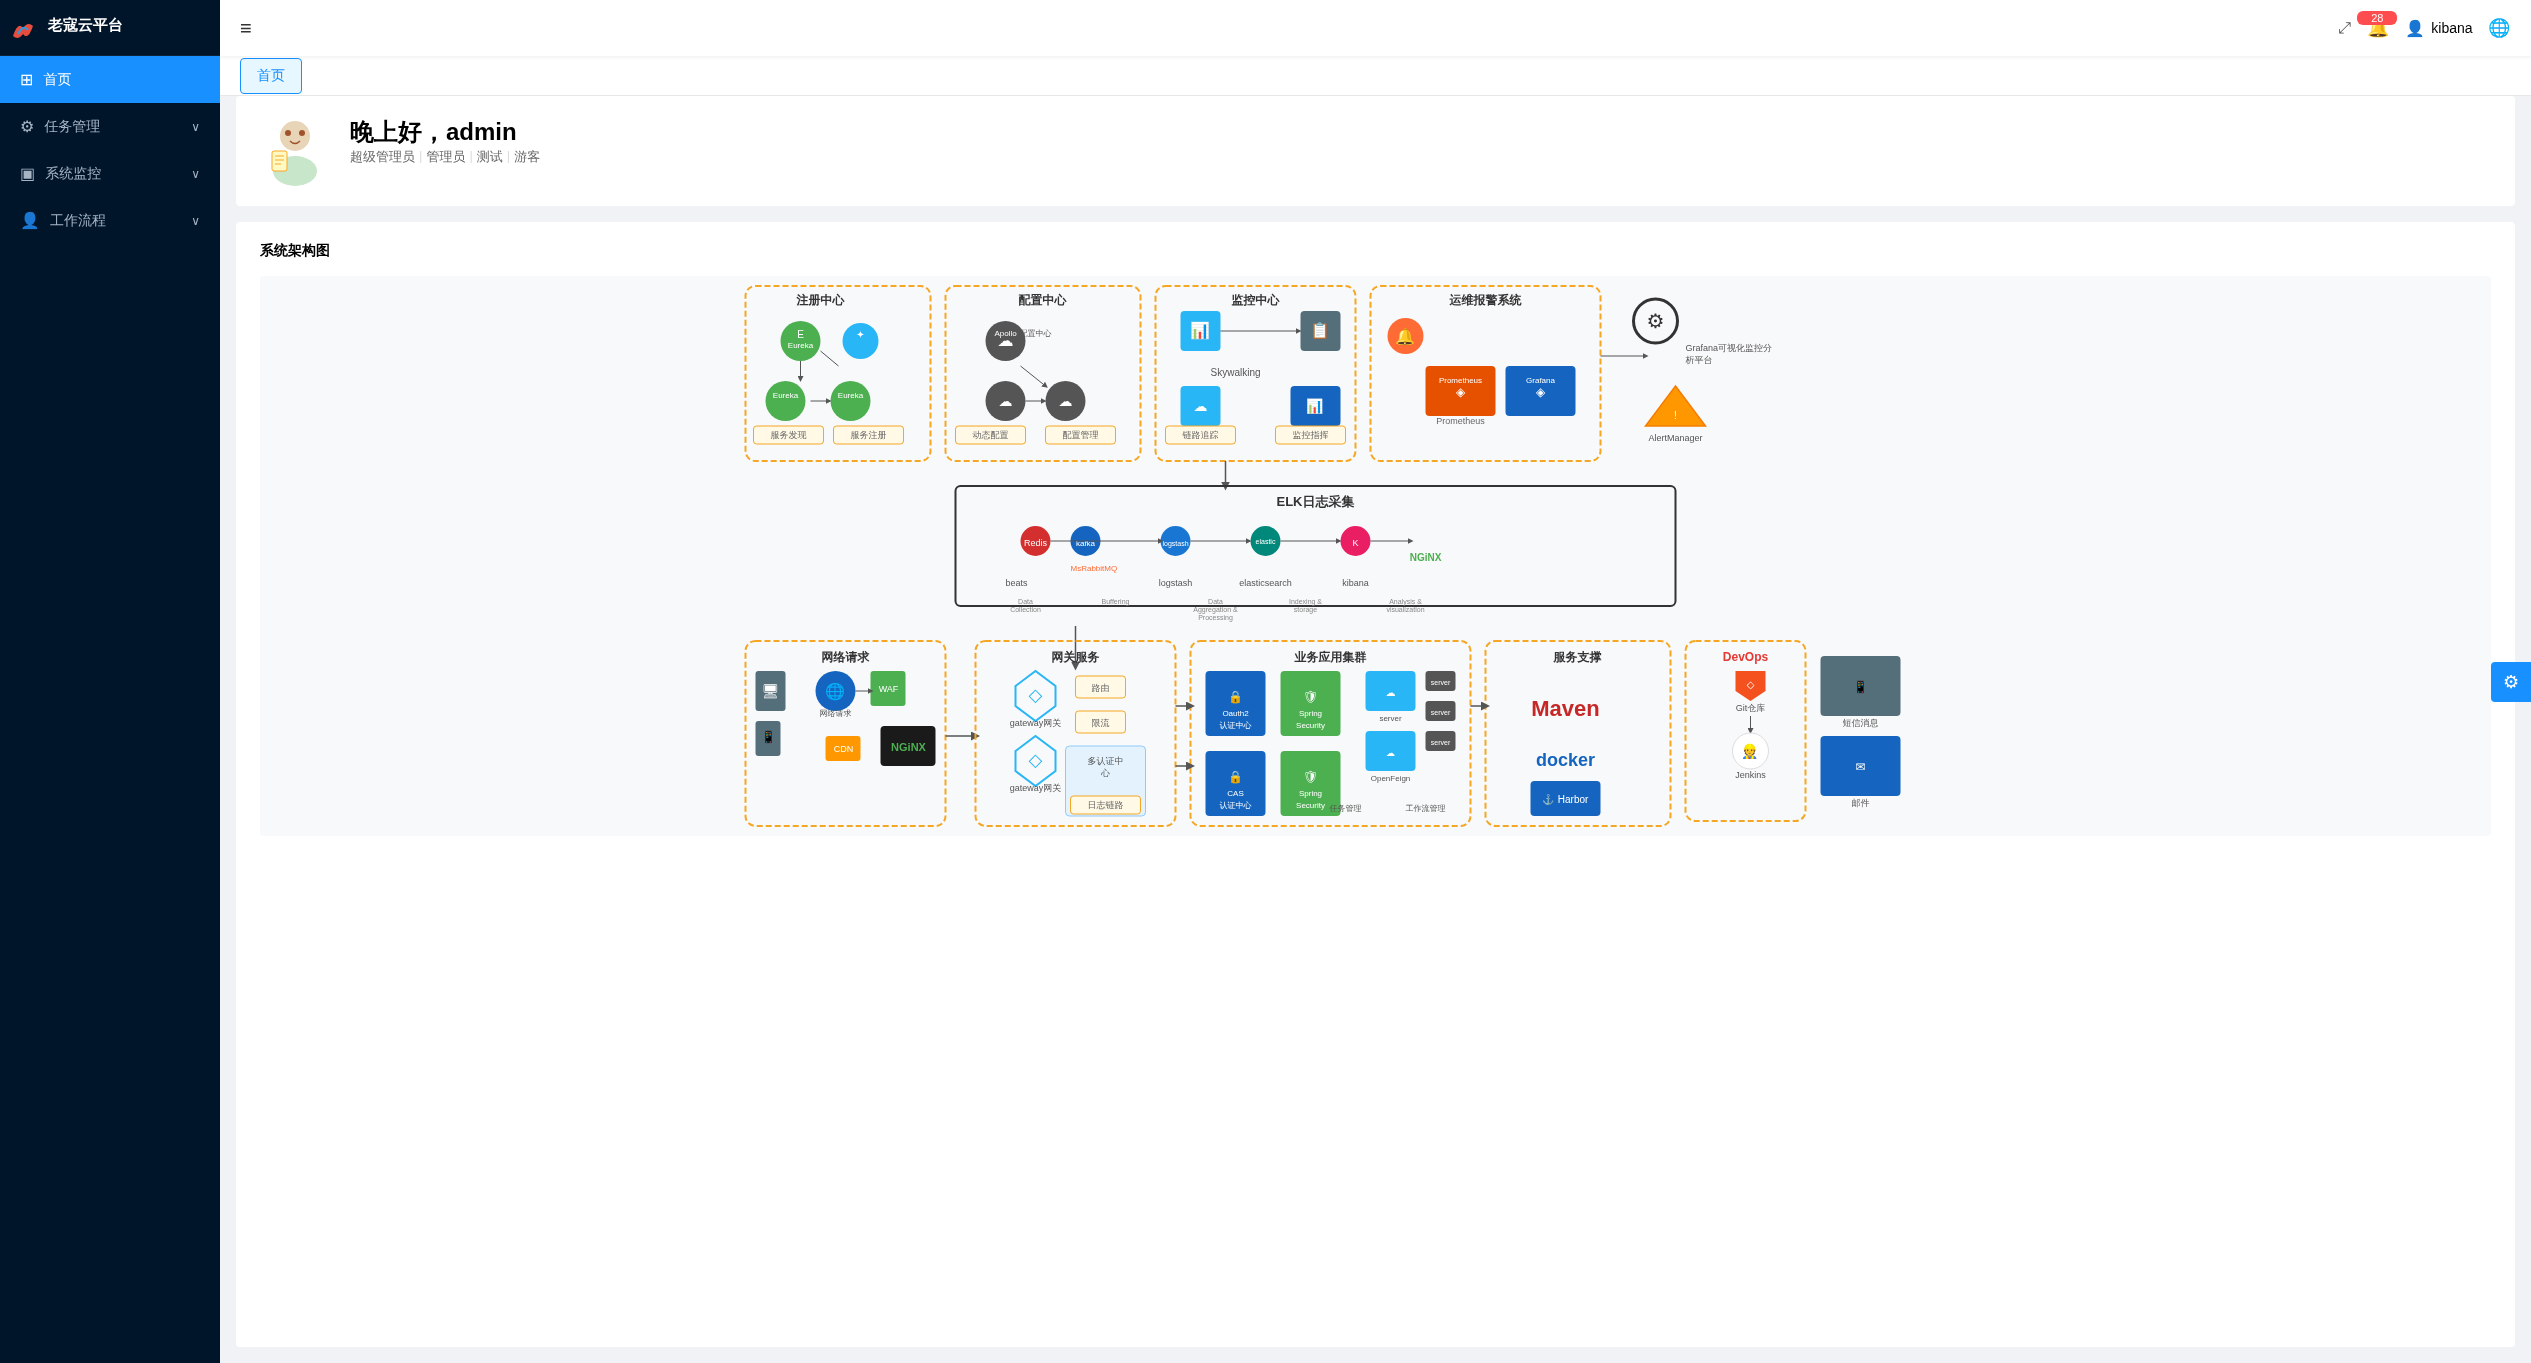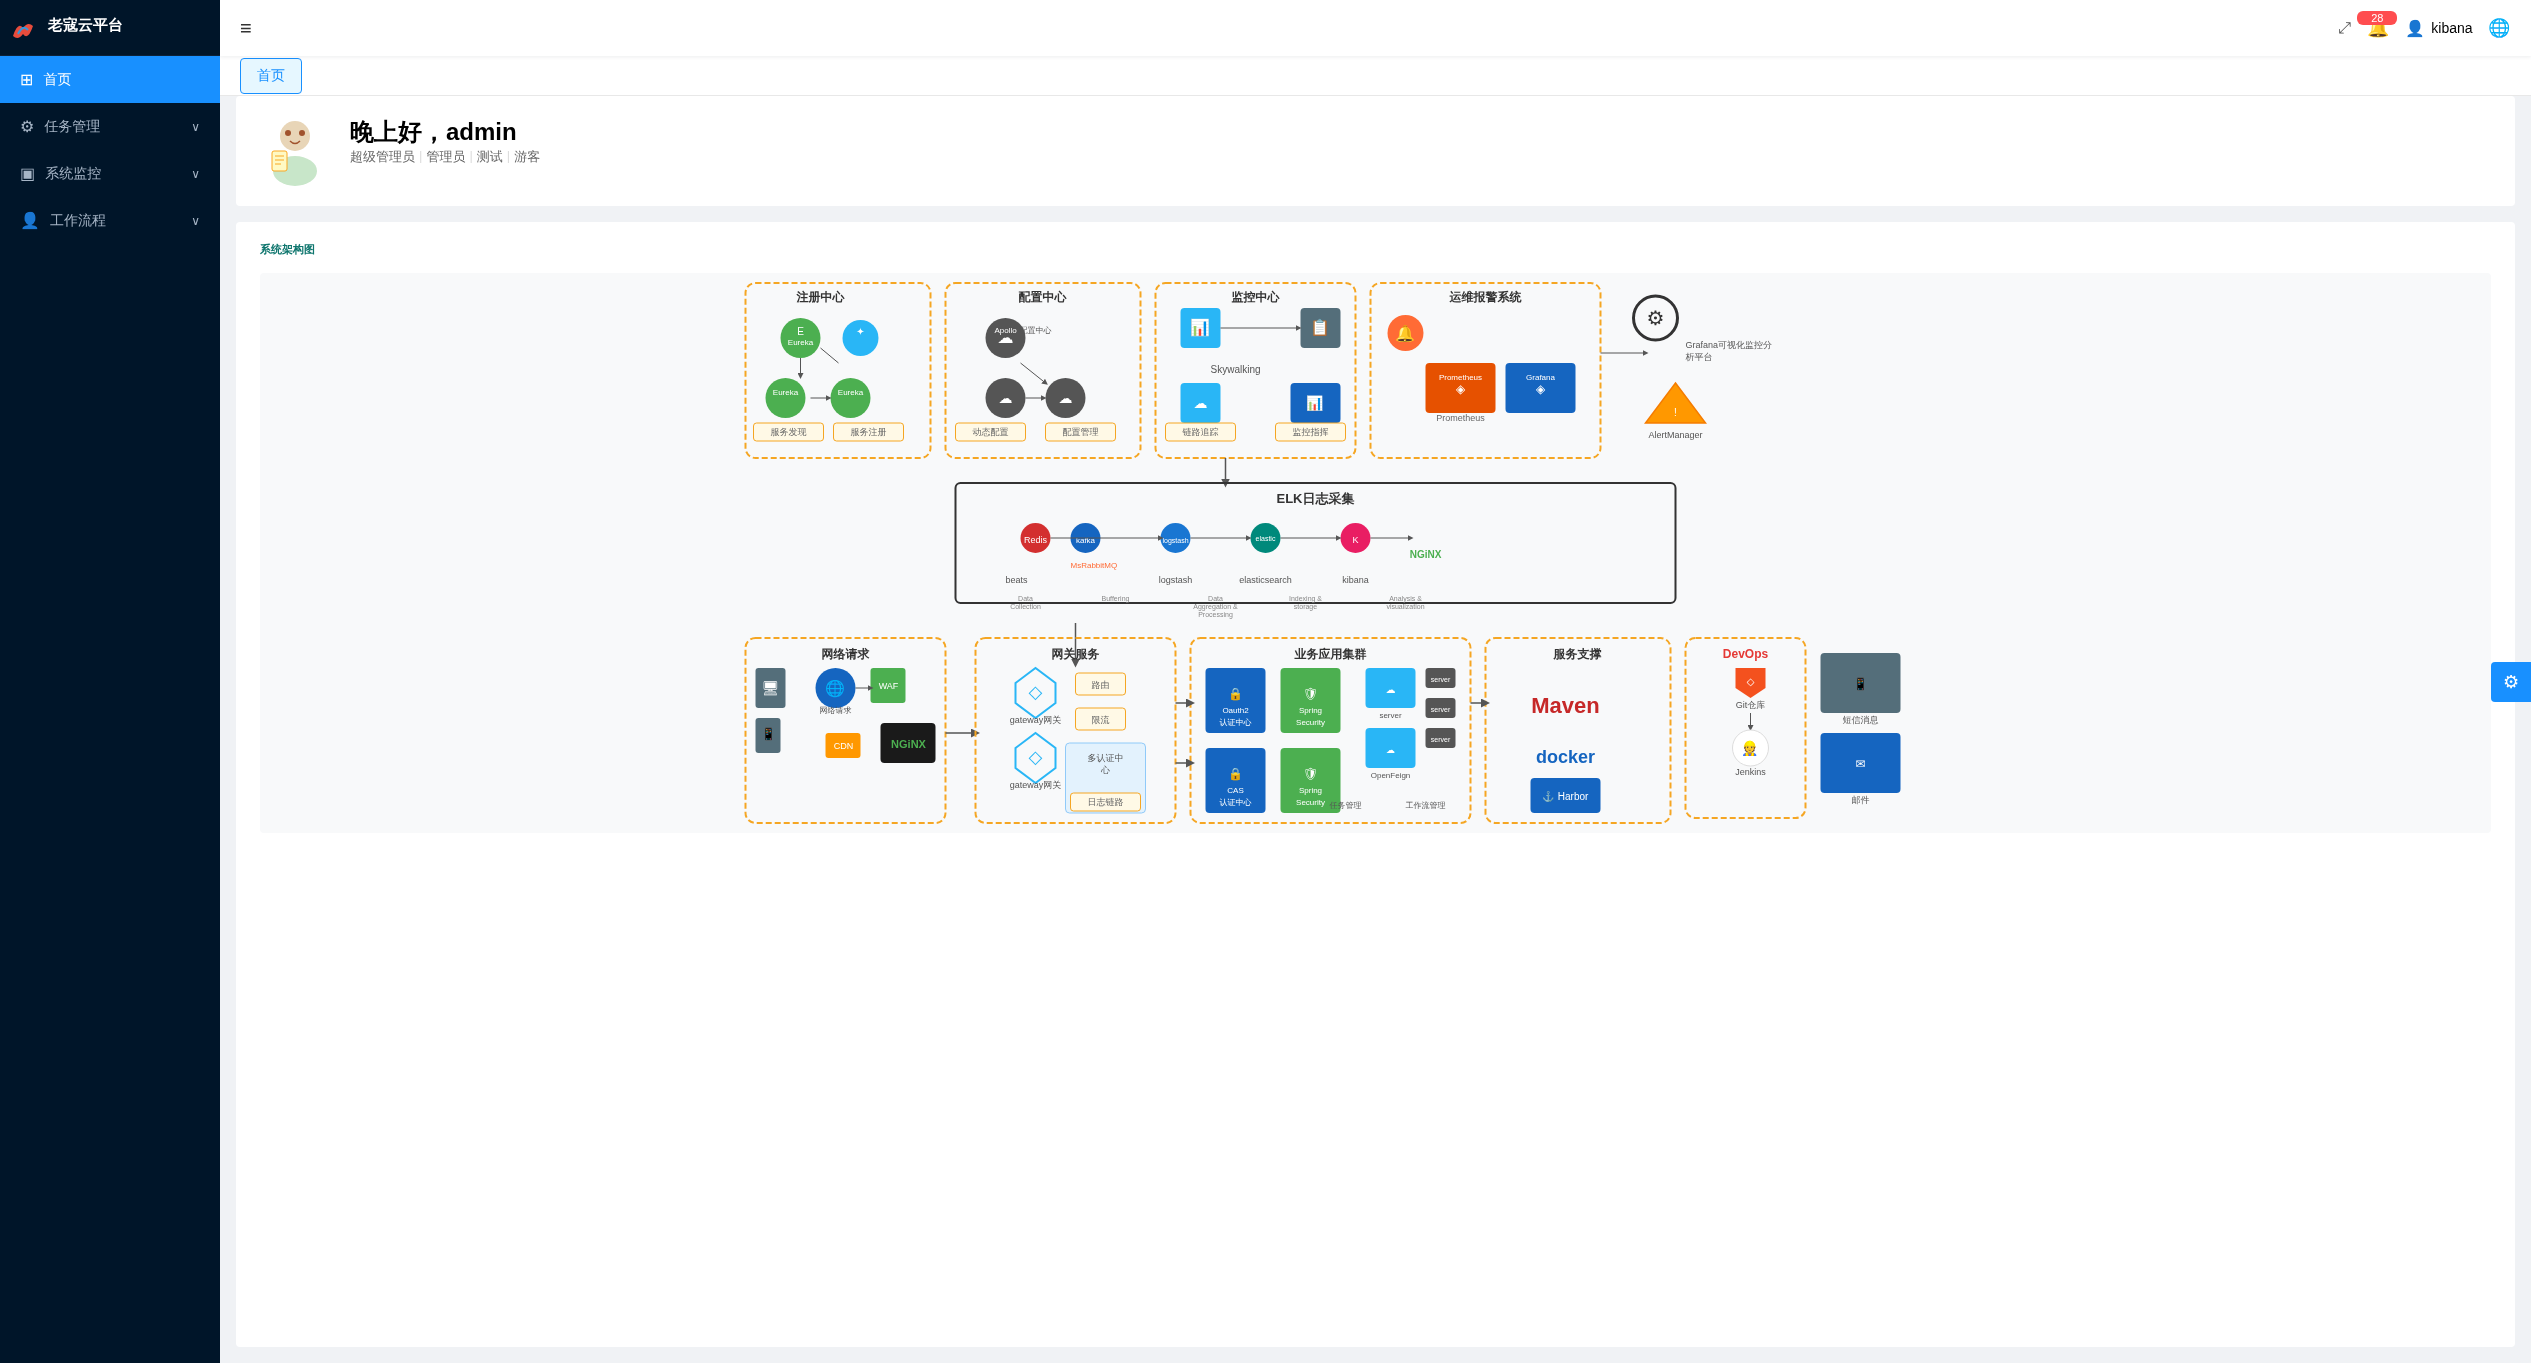--- a/index.html
+++ b/index.html
@@ -151,23 +151,23 @@
     .arch-section {
       background: #fff;
       margin: 0 16px 16px;
       padding: 20px 24px;
       border-radius: 4px;
       flex: 1;
       min-height: 500px;
       position: relative;
     }
     .arch-title {
-      font-size: 11px;
+      font-size: 14px;
       font-weight: 600;
-      color: #0f766e;
+      color: #000000;
       margin-bottom: 16px;
     }
 
     
     .settings-float {
       position: fixed;
       right: 0;
       top: 50%;
       transform: translateY(-50%);
       background: #1890ff;

